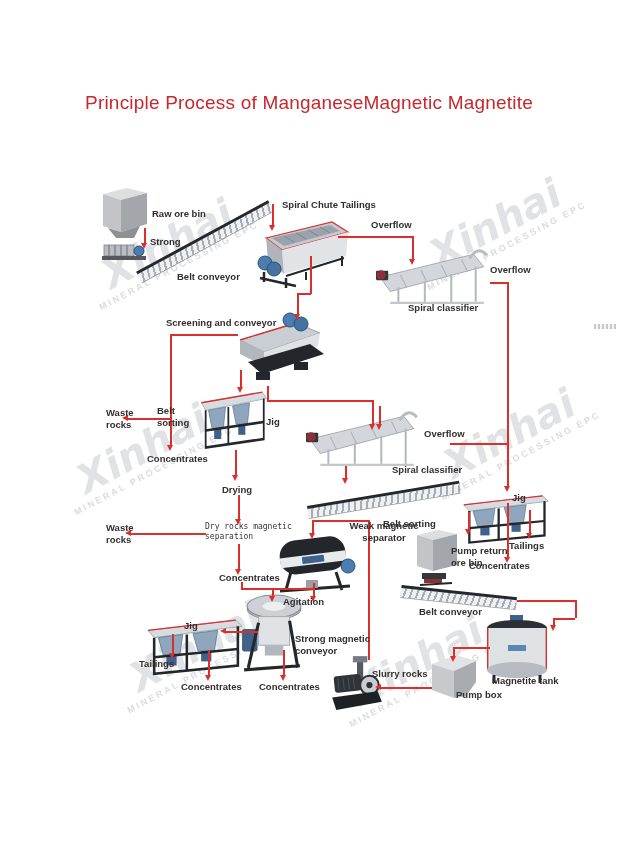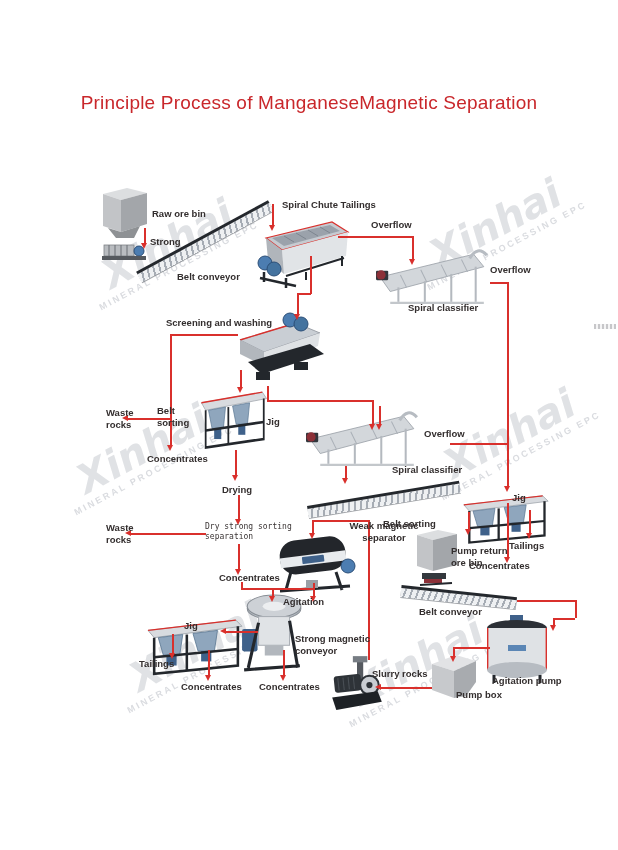--- a/index.html
+++ b/index.html
@@ -52,21 +52,21 @@
     <span class="b">Xinhai</span>
     <span class="t">MINERAL PROCESSING EPC</span>
   </div>
   <div class="wm" style="left:330px;top:642px">
     <span class="b">Xinhai</span>
     <span class="t">MINERAL PROCESSING EPC</span>
   </div>
 
   <div class="edge-art"></div>
 
-  <div class="title">Principle Process of ManganeseMagnetic Separation</div>
+  <div class="title">Principle Process of ManganeseMagnetic Magnetite</div>
 
   <svg class="mach" style="left:100px;top:186px" width="50" height="58" viewBox="0 0 50 58">
     <polygon points="3,8 27,2 47,7 21,14" fill="#dcdee0"></polygon>
     <polygon points="3,8 21,14 21,46 3,40" fill="#c2c4c7"></polygon>
     <polygon points="21,14 47,7 47,38 21,46" fill="#a3a6aa"></polygon>
     <polygon points="8,42 21,46 40,40 34,52 16,52" fill="#8e9194"></polygon>
   </svg>
   <svg class="mach" style="left:102px;top:240px" width="48" height="24" viewBox="0 0 48 24">
     <rect x="2" y="5" width="30" height="11" fill="#b9bcc0" stroke="#7e8287" stroke-width="0.8"></rect>
     <line x1="7" y1="5" x2="7" y2="16" stroke="#6b6f74"></line>
@@ -262,47 +262,47 @@
     <path d="M10,60 L10,68 M56,60 L56,68" stroke="#23272c" stroke-width="3"></path>
   </svg>
 
   <span class="lb" style="left:152px;top:208px">Raw ore bin</span>
   <span class="lb" style="left:150px;top:236px">Strong</span>
   <span class="lb" style="left:177px;top:271px">Belt conveyor</span>
   <span class="lb" style="left:282px;top:199px">Spiral Chute Tailings</span>
   <span class="lb" style="left:371px;top:219px">Overflow</span>
   <span class="lb" style="left:490px;top:264px">Overflow</span>
   <span class="lb" style="left:408px;top:302px">Spiral classifier</span>
-  <span class="lb" style="left:166px;top:317px">Screening and washing</span>
+  <span class="lb" style="left:166px;top:317px">Screening and conveyor</span>
   <span class="lb wrap" style="left:106px;top:407px;width:42px">Waste rocks</span>
   <span class="lb wrap" style="left:157px;top:405px;width:46px">Belt sorting</span>
   <span class="lb" style="left:266px;top:416px">Jig</span>
   <span class="lb" style="left:147px;top:453px">Concentrates</span>
   <span class="lb" style="left:222px;top:484px">Drying</span>
   <span class="lb" style="left:424px;top:428px">Overflow</span>
   <span class="lb" style="left:392px;top:464px">Spiral classifier</span>
   <span class="lb" style="left:383px;top:518px">Belt sorting</span>
   <span class="lb" style="left:512px;top:492px">Jig</span>
   <span class="lb" style="left:509px;top:540px">Tailings</span>
   <span class="lb wrap" style="left:451px;top:545px;width:58px">Pump return ore bin</span>
   <span class="lb" style="left:469px;top:560px">Concentrates</span>
   <span class="lb wrap" style="left:106px;top:522px;width:42px">Waste rocks</span>
-  <span class="lb wrap mono" style="left:205px;top:522px;width:95px">Dry strong sorting separation</span>
+  <span class="lb wrap mono" style="left:205px;top:522px;width:95px">Dry rocks magnetic separation</span>
   <span class="lb" style="left:219px;top:572px">Concentrates</span>
   <span class="lb wrap ctr" style="left:315px;top:520px;width:72px">Weak magnetic separator</span>
   <span class="lb" style="left:283px;top:596px">Agitation</span>
   <span class="lb" style="left:419px;top:606px">Belt conveyor</span>
   <span class="lb" style="left:184px;top:620px">Jig</span>
   <span class="lb" style="left:139px;top:658px">Tailings</span>
   <span class="lb" style="left:181px;top:681px">Concentrates</span>
   <span class="lb wrap" style="left:295px;top:633px;width:80px">Strong magnetic conveyor</span>
   <span class="lb" style="left:259px;top:681px">Concentrates</span>
   <span class="lb" style="left:372px;top:668px">Slurry rocks</span>
   <span class="lb" style="left:456px;top:689px">Pump box</span>
-  <span class="lb" style="left:492px;top:675px">Agitation pump</span>
+  <span class="lb" style="left:492px;top:675px">Magnetite tank</span>
 
 <div class="ln" style="left: 144px; top: 228px; width: 1.5px; height: 16px;"></div>
     <div class="arr d" style="left: 141.25px; top: 243px;"></div>
     <div class="ln" style="left: 272px; top: 204px; width: 1.5px; height: 22px;"></div>
     <div class="arr d" style="left: 269.25px; top: 225px;"></div>
     <div class="ln" style="left: 338px; top: 236px; width: 75px; height: 1.5px;"></div>
     <div class="ln" style="left: 412px; top: 236px; width: 1.5px; height: 24px;"></div>
     <div class="arr d" style="left: 409.25px; top: 259px;"></div>
     <div class="ln" style="left: 490px; top: 282px; width: 18px; height: 1.5px;"></div>
     <div class="ln" style="left: 507px; top: 282px; width: 1.5px; height: 205px;"></div>

